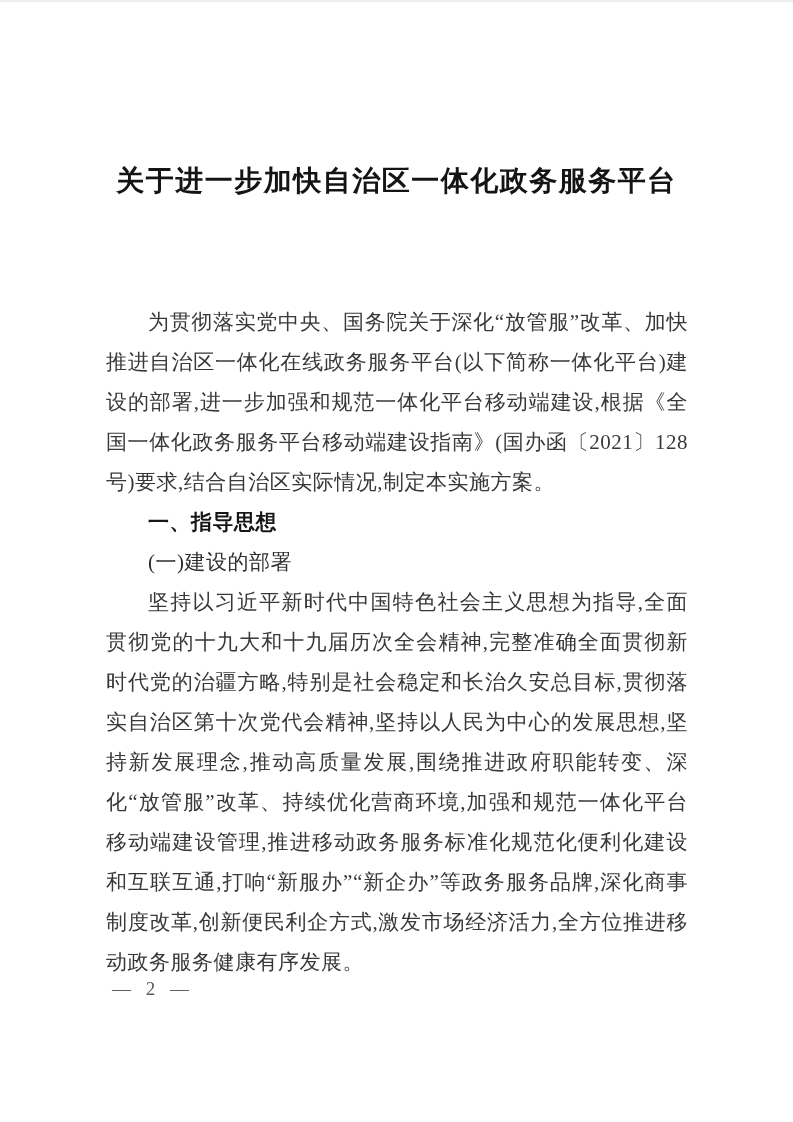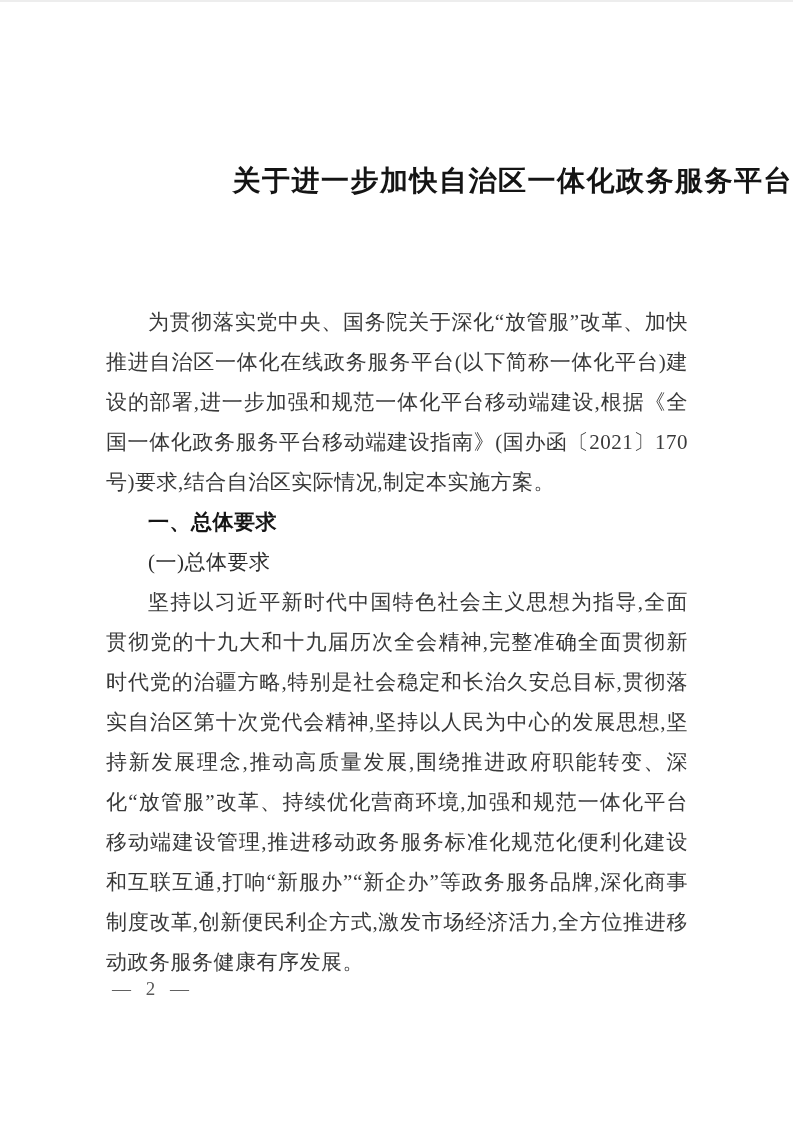--- a/index.html
+++ b/index.html
@@ -16,21 +16,21 @@
     height: 1122px;
     background: #ffffff;
     border-top: 2px solid #ededed;
     overflow: hidden;
   }
   .doc-title {
     position: absolute;
     top: 152px;
     left: 0;
     right: 0;
-    text-align: right;
+    text-align: center;
     font-size: 28px;
     font-weight: 700;
     line-height: 54px;
     letter-spacing: 1.5px;
     color: #141414;
   }
   .doc-body {
     position: absolute;
     top: 300px;
     left: 106px;
@@ -68,19 +68,19 @@
   }
 </style>
 </head>
 <body>
 
 <div class="page" style="background: rgb(255, 255, 255);">
   <header class="doc-title">
       <div>关于进一步加快自治区一体化政务服务平台</div>
     </header>
   <main class="doc-body">
-      <div class="body-paragraph">为贯彻落实党中央、国务院关于深化“放管服”改革、加快推进自治区一体化在线政务服务平台(以下简称一体化平台)建设的部署,进一步加强和规范一体化平台移动端建设,根据《全国一体化政务服务平台移动端建设指南》(国办函〔2021〕170 号)要求,结合自治区实际情况,制定本实施方案。</div>
-      <div class="section-heading">一、总体要求</div>
-      <div class="subsection-heading">(一)总体要求</div>
+      <div class="body-paragraph">为贯彻落实党中央、国务院关于深化“放管服”改革、加快推进自治区一体化在线政务服务平台(以下简称一体化平台)建设的部署,进一步加强和规范一体化平台移动端建设,根据《全国一体化政务服务平台移动端建设指南》(国办函〔2021〕128 号)要求,结合自治区实际情况,制定本实施方案。</div>
+      <div class="section-heading">一、指导思想</div>
+      <div class="subsection-heading">(一)建设的部署</div>
       <div class="body-paragraph">坚持以习近平新时代中国特色社会主义思想为指导,全面贯彻党的十九大和十九届历次全会精神,完整准确全面贯彻新时代党的治疆方略,特别是社会稳定和长治久安总目标,贯彻落实自治区第十次党代会精神,坚持以人民为中心的发展思想,坚持新发展理念,推动高质量发展,围绕推进政府职能转变、深化“放管服”改革、持续优化营商环境,加强和规范一体化平台移动端建设管理,推进移动政务服务标准化规范化便利化建设和互联互通,打响“新服办”“新企办”等政务服务品牌,深化商事制度改革,创新便民利企方式,激发市场经济活力,全方位推进移动政务服务健康有序发展。</div>
     </main>
   <footer class="page-number">— 2 —</footer>
 </div>
 
 </body></html>

